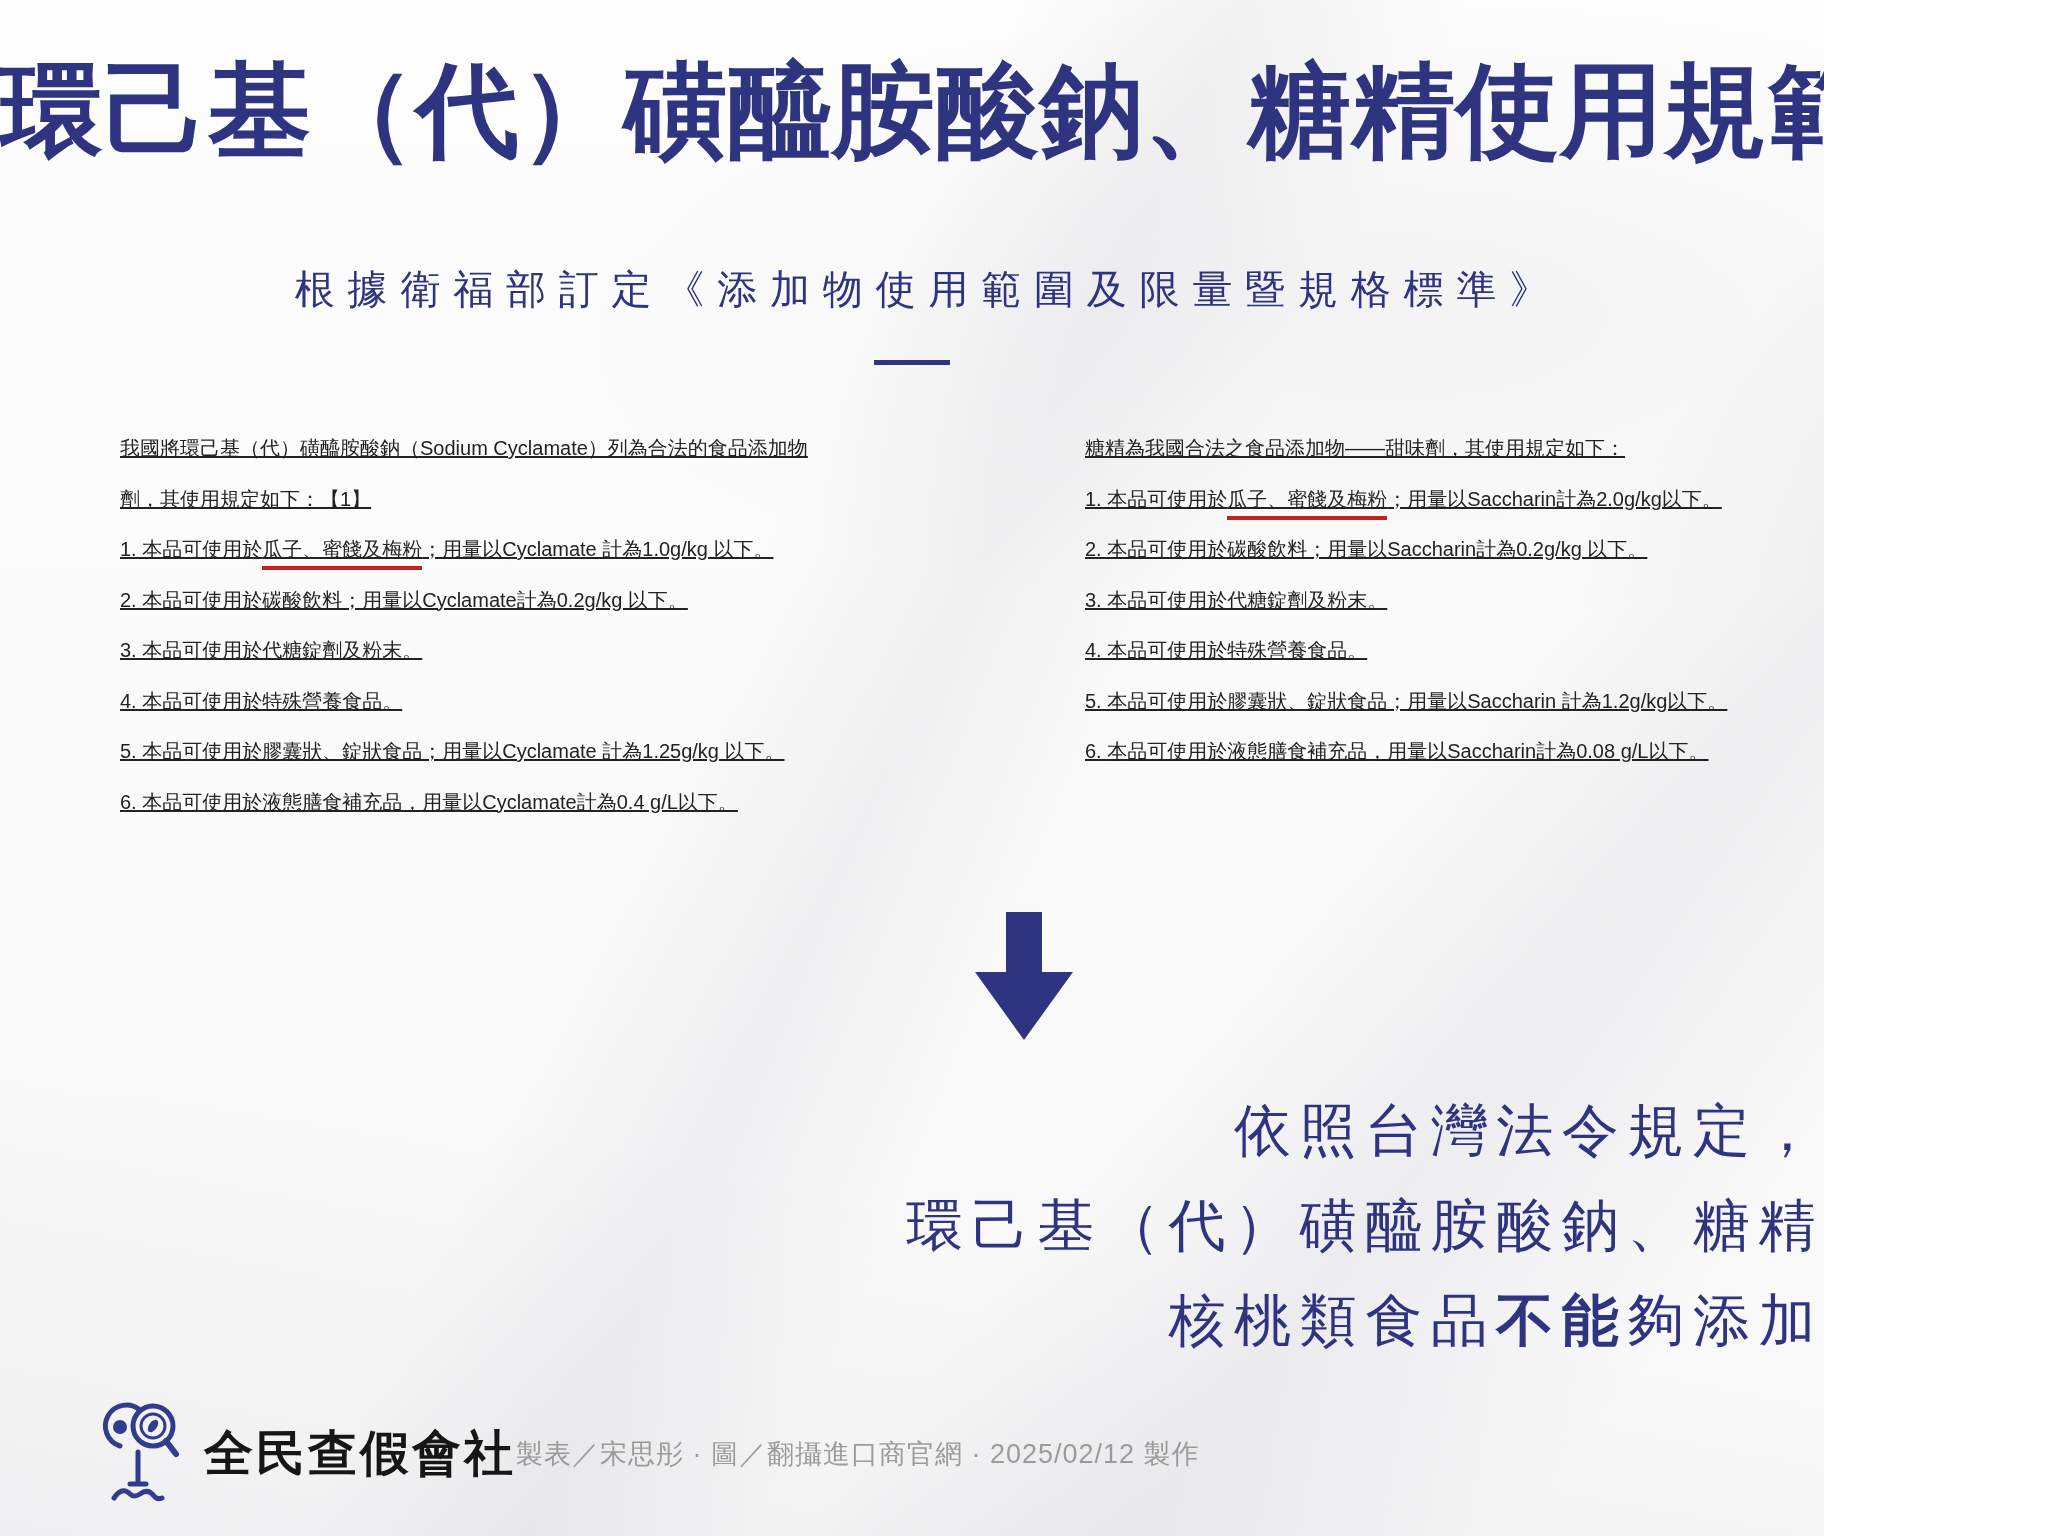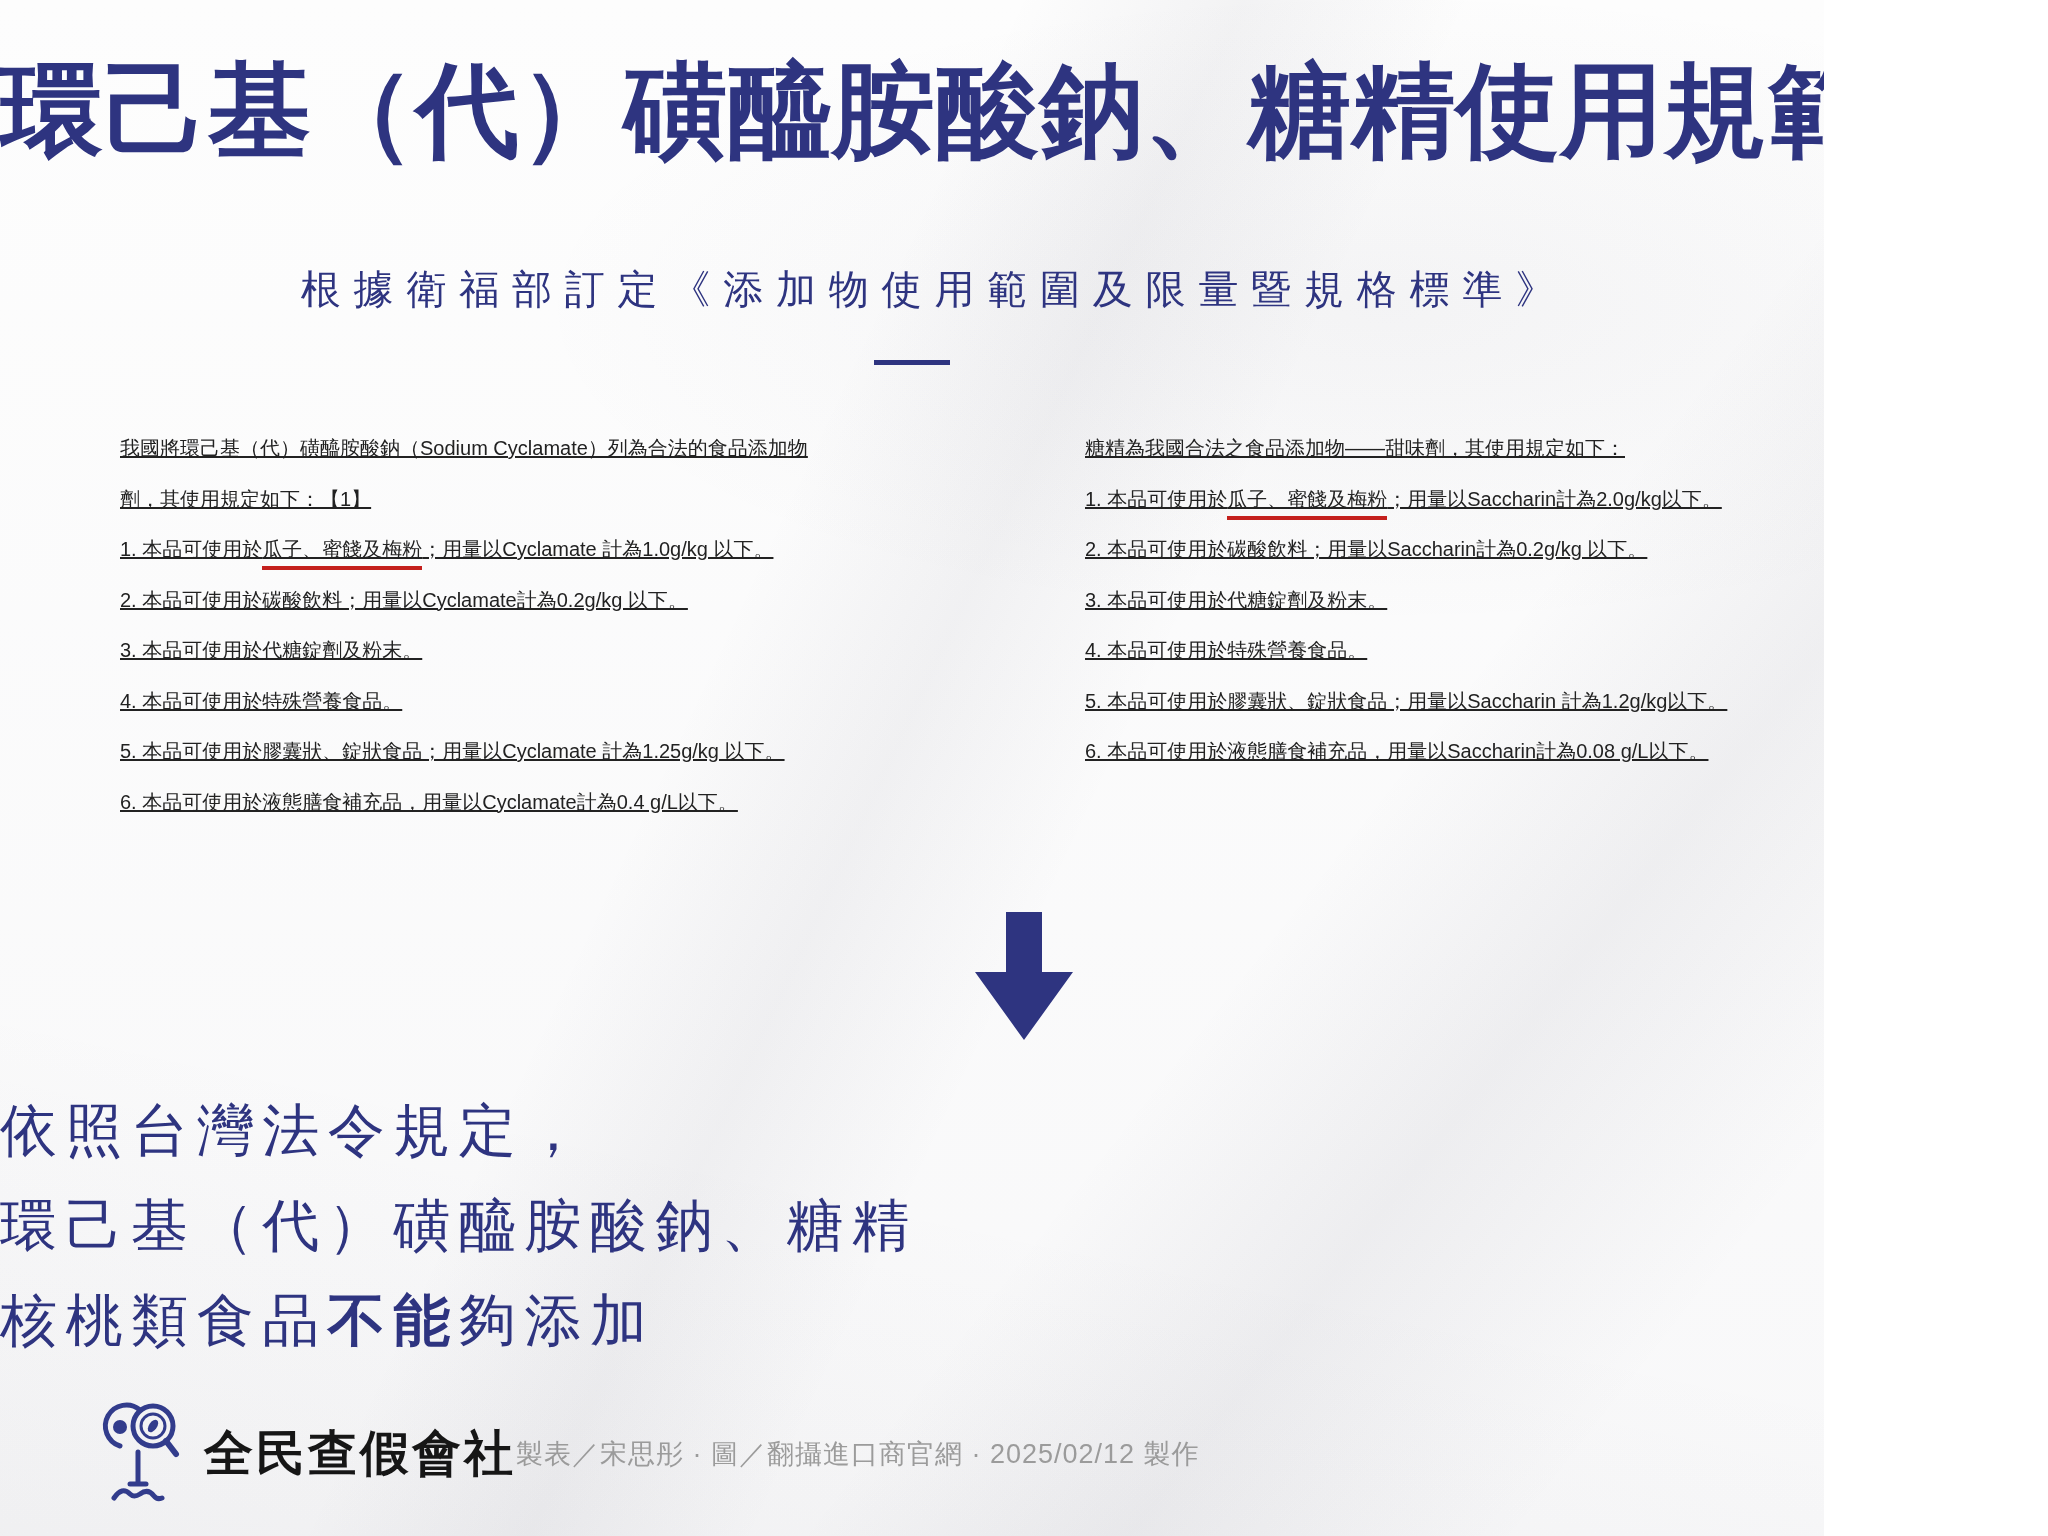--- a/index.html
+++ b/index.html
@@ -24,21 +24,21 @@
       linear-gradient(12deg, rgba(40,40,60,0.04), rgba(0,0,0,0) 28%),
       linear-gradient(0deg,#f8f8f9,#fdfdfd);
   }
   .page-title{
     position:absolute;top:52px;left:0;width:100%;
     margin:0;text-align:center;
     font-size:103px;line-height:1.15;font-weight:900;
     color:var(--navy);letter-spacing:1px;white-space:nowrap;
   }
   .page-subtitle{
-    position:absolute;top:262px;left:16px;width:100%;
+    position:absolute;top:262px;left:10px;width:100%;
     margin:0;text-align:center;
     font-size:40px;font-weight:400;
     color:var(--navy);letter-spacing:0.32em;text-indent:0.32em;white-space:nowrap;
   }
   .divider{
     position:absolute;top:360px;left:calc(50% - 38px);
     width:76px;height:5px;background:var(--navy);
   }
   .col{
     position:absolute;top:423px;width:920px;
@@ -49,21 +49,21 @@
   .line{line-height:50.5px;white-space:nowrap;}
   .hl{
     border-bottom:4px solid var(--red);
     padding-bottom:6px;
   }
   .down-arrow{
     position:absolute;left:975px;top:912px;width:98px;height:128px;
   }
   .conclusion{
     position:absolute;top:1083px;left:0;width:100%;
-    text-align:left;color:var(--navy);
+    text-align:right;color:var(--navy);
     font-size:57px;line-height:95px;font-weight:400;
     letter-spacing:0.15em;white-space:nowrap;
   }
   .conclusion strong{font-weight:900;}
   .footer{
     position:absolute;left:100px;top:1398px;
     display:flex;align-items:center;height:112px;
   }
   .logo-icon{display:inline-block;width:82px;height:108px;margin-right:22px;}
   .brand{

